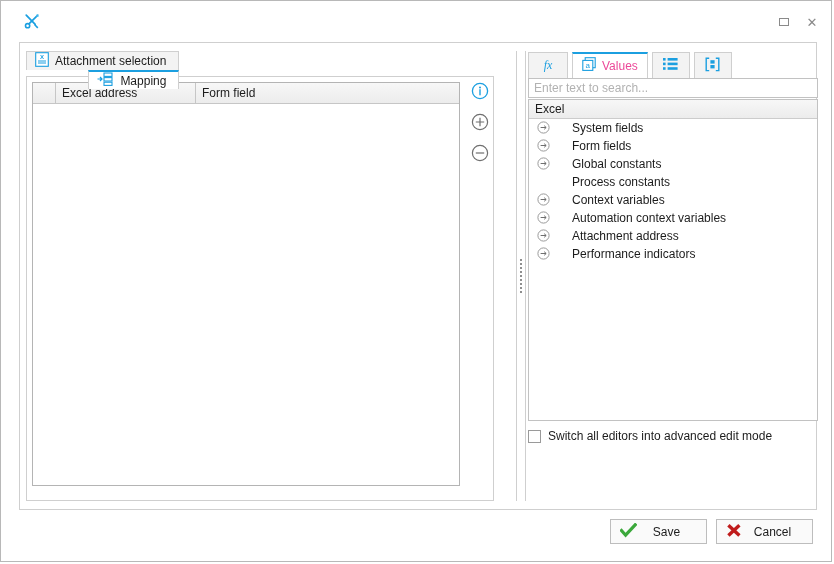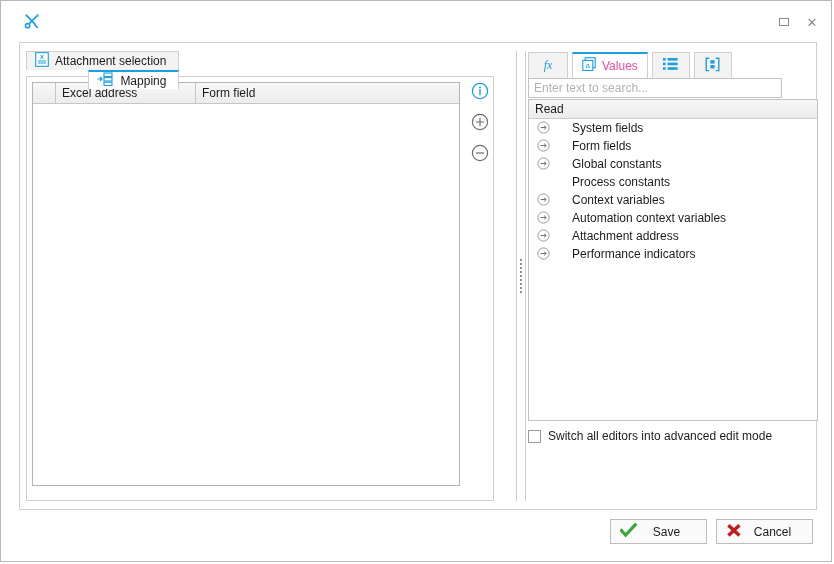--- a/index.html
+++ b/index.html
@@ -243,21 +243,21 @@
     border-top: 2px solid #1b9fe0;
     color: #1b9fe0;
     z-index: 3;
   }
   .rtab + .rtab { margin-left: 4px; }
   .rtab-label { white-space: nowrap; color: #ec4899; }
 
   .search-box {
     position: absolute;
     left: 0; top: 27px;
-    width: 254px;
+    width: 290px;
     height: 20px;
     border: 1px solid #c2c2c2;
     box-sizing: border-box;
     background: #ffffff;
     font-family: "Liberation Sans", sans-serif;
     font-size: 12px;
     padding: 0 5px;
     color: #1c1c1c;
     outline: none;
   }
@@ -510,21 +510,21 @@
                 <rect x="5.4" y="8" width="4.2" height="3.4"></rect>
               </g>
             </svg>
           </span>
         </div>
       </div>
 
       <input class="search-box" type="text" placeholder="Enter text to search..." style="">
 
       <div class="treebox">
-        <div class="tree-header">Read</div>
+        <div class="tree-header">Excel</div>
         <div class="tree-list">
 
           <div class="tree-item">
             <span class="tree-arrow-slot">
               <svg width="13" height="13" viewBox="0 0 13 13">
                 <circle cx="6.5" cy="6.5" r="5.6" fill="none" stroke="#9a9a9a" stroke-width="1"></circle>
                 <path d="M3.6 6.5 H9 M7.2 4.7 L9.2 6.5 L7.2 8.3" fill="none" stroke="#6f6f6f" stroke-width="1"></path>
               </svg>
             </span>
             <span>System fields</span>

